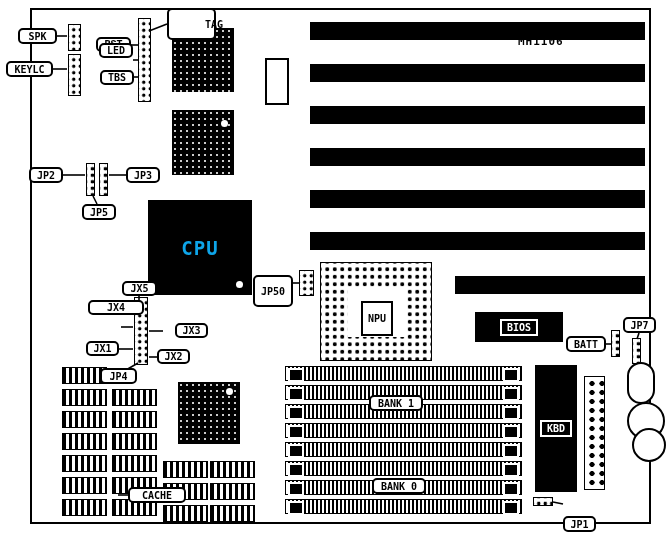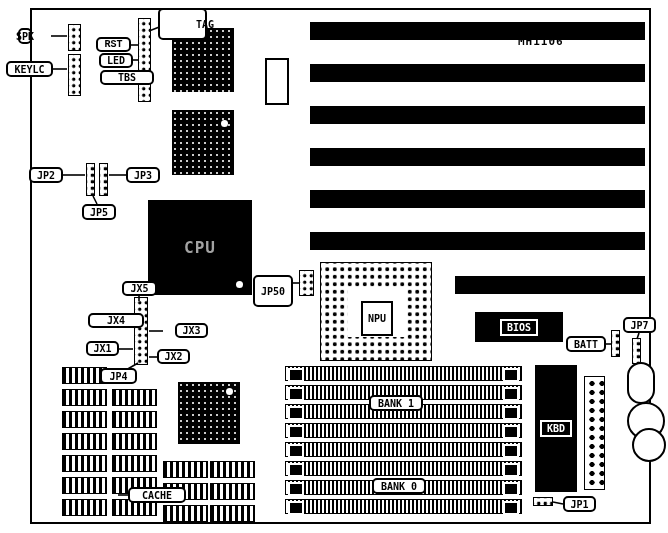--- a/index.html
+++ b/index.html
@@ -38,21 +38,21 @@
          background-image: radial-gradient(#000 1.8px, transparent 2.2px);
          background-size:7.5px 7.5px; background-position:2.5px 2.5px; }
   .pga-center { position:absolute; left:27px; top:24px; width:58px; height:50px; background:#fff;
          display:flex; align-items:center; justify-content:center; }
   .pga-label { border:2px solid #000; padding:10px 5px; font-weight:bold; font-size:10px; background:#fff;margin-top:12px; }
 
   .blackbox { position:absolute; background:#000; display:flex; align-items:center;
          justify-content:center; z-index:2; }
   .wlabel { border:2px solid #fff; color:#fff; padding:1px 5px; font-weight:bold; font-size:10px; }
 
-  .cpu-text { color:#a3a3a3; font-weight:bold; font-size:16px; letter-spacing:1px; }
+  .cpu-text { color:#0ea5e9; font-weight:bold; font-size:19px; letter-spacing:1px; }
 
   .dot { position:absolute; width:7px; height:7px; background:#fff; border-radius:50%; }
 
   .ring { position:absolute; background:#fff; border:2px solid #000; border-radius:50%; z-index:2; }
 
   .callout { position:absolute; background:#fff; border:2px solid #000; border-radius:5px;
          display:flex; align-items:center; justify-content:center;
          font-weight:bold; font-size:10px; z-index:6; }
 
   .model-text { position:absolute; font-size:11px; letter-spacing:1px; z-index:3; }
@@ -172,36 +172,36 @@
       <line x1="119" y1="349" x2="133" y2="349"></line>
       <line x1="157" y1="357" x2="149" y2="357"></line>
       <line x1="126" y1="370" x2="138" y2="363"></line>
       <line x1="606" y1="344" x2="611" y2="344"></line>
       <line x1="639" y1="333" x2="637" y2="339"></line>
       <line x1="563" y1="504" x2="553" y2="502"></line>
       <line x1="128" y1="495" x2="118" y2="495"></line>
     </g>
   </svg>
 
-  <div class="callout" style="left:158px; top:8px;   width:34px; height:32px;padding-left:45px;">TAG</div>
-  <div class="callout" style="left:18px;  top:28px;  width:14px; height:16px;">SPK</div>
+  <div class="callout" style="left:167px; top:8px;   width:34px; height:32px;padding-left:45px;">TAG</div>
+  <div class="callout" style="left:18px;  top:28px;  width:39px; height:16px;">SPK</div>
   <div class="callout" style="left:6px;   top:61px;  width:47px; height:16px;">KEYLC</div>
   <div class="callout" style="left:96px;  top:37px;  width:35px; height:15px;font-family:Liberation Mono, monospace;">RST</div>
-  <div class="callout" style="left:99px;  top:53px;  width:34px; height:15px;">LED</div>
-  <div class="callout" style="left:100px; top:70px;  width:54px; height:15px;">TBS</div>
+  <div class="callout" style="left:99px;  top:43px;  width:34px; height:15px;">LED</div>
+  <div class="callout" style="left:100px; top:70px;  width:34px; height:15px;">TBS</div>
   <div class="callout" style="left:29px;  top:167px; width:34px; height:16px;">JP2</div>
   <div class="callout" style="left:126px; top:167px; width:34px; height:16px;">JP3</div>
   <div class="callout" style="left:82px;  top:204px; width:34px; height:16px;">JP5</div>
   <div class="callout" style="left:253px; top:275px; width:40px; height:32px;">JP50</div>
   <div class="callout" style="left:122px; top:281px; width:35px; height:15px;">JX5</div>
-  <div class="callout" style="left:88px;  top:313px; width:56px; height:15px;">JX4</div>
+  <div class="callout" style="left:88px;  top:300px; width:56px; height:15px;">JX4</div>
   <div class="callout" style="left:163px; top:323px; width:33px; height:15px;margin-left:12px;">JX3</div>
   <div class="callout" style="left:86px;  top:341px; width:33px; height:15px;">JX1</div>
   <div class="callout" style="left:157px; top:349px; width:33px; height:15px;">JX2</div>
   <div class="callout" style="left:100px; top:368px; width:37px; height:16px;">JP4</div>
   <div class="callout" style="left:566px; top:336px; width:40px; height:16px;">BATT</div>
   <div class="callout" style="left:623px; top:317px; width:33px; height:16px;">JP7</div>
-  <div class="callout" style="left:563px; top:496px; width:33px; height:16px;">JP1</div>
+  <div class="callout" style="left:563px; top:516px; width:33px; height:16px;">JP1</div>
   <div class="callout" style="left:369px; top:395px; width:54px; height:16px;">BANK 1</div>
   <div class="callout" style="left:372px; top:478px; width:54px; height:16px;">BANK 0</div>
   <div class="callout" style="left:128px; top:487px; width:58px; height:16px;">CACHE</div>
 
 </div>
 
 </body></html>

